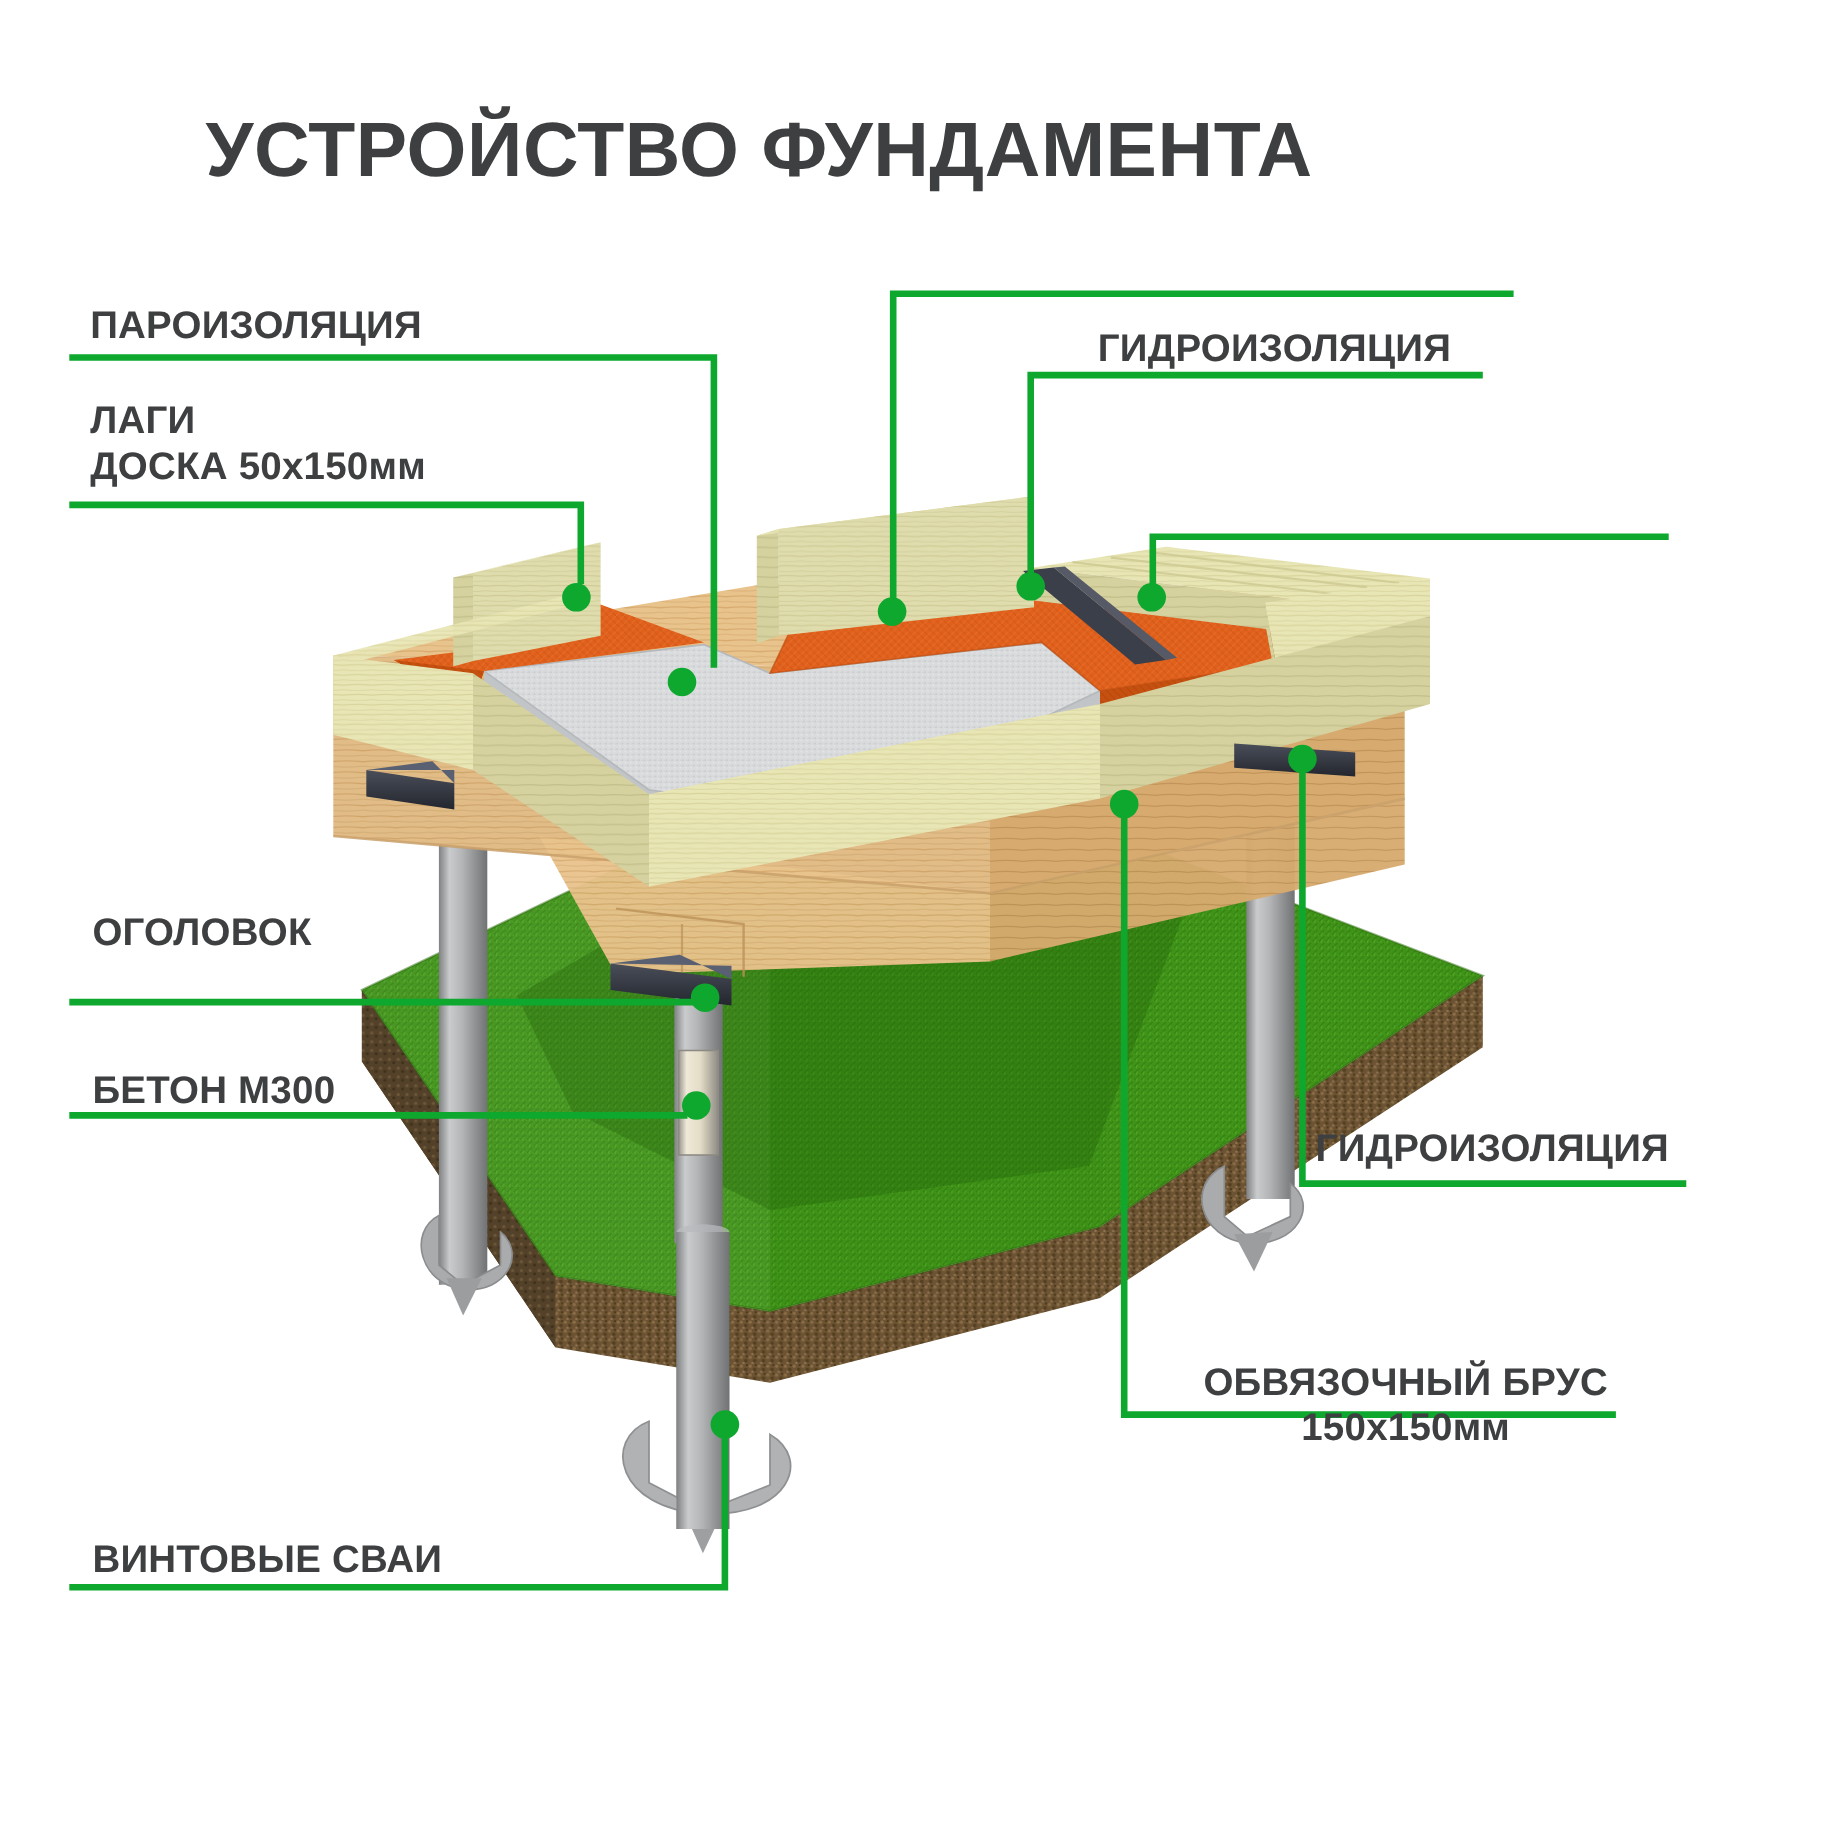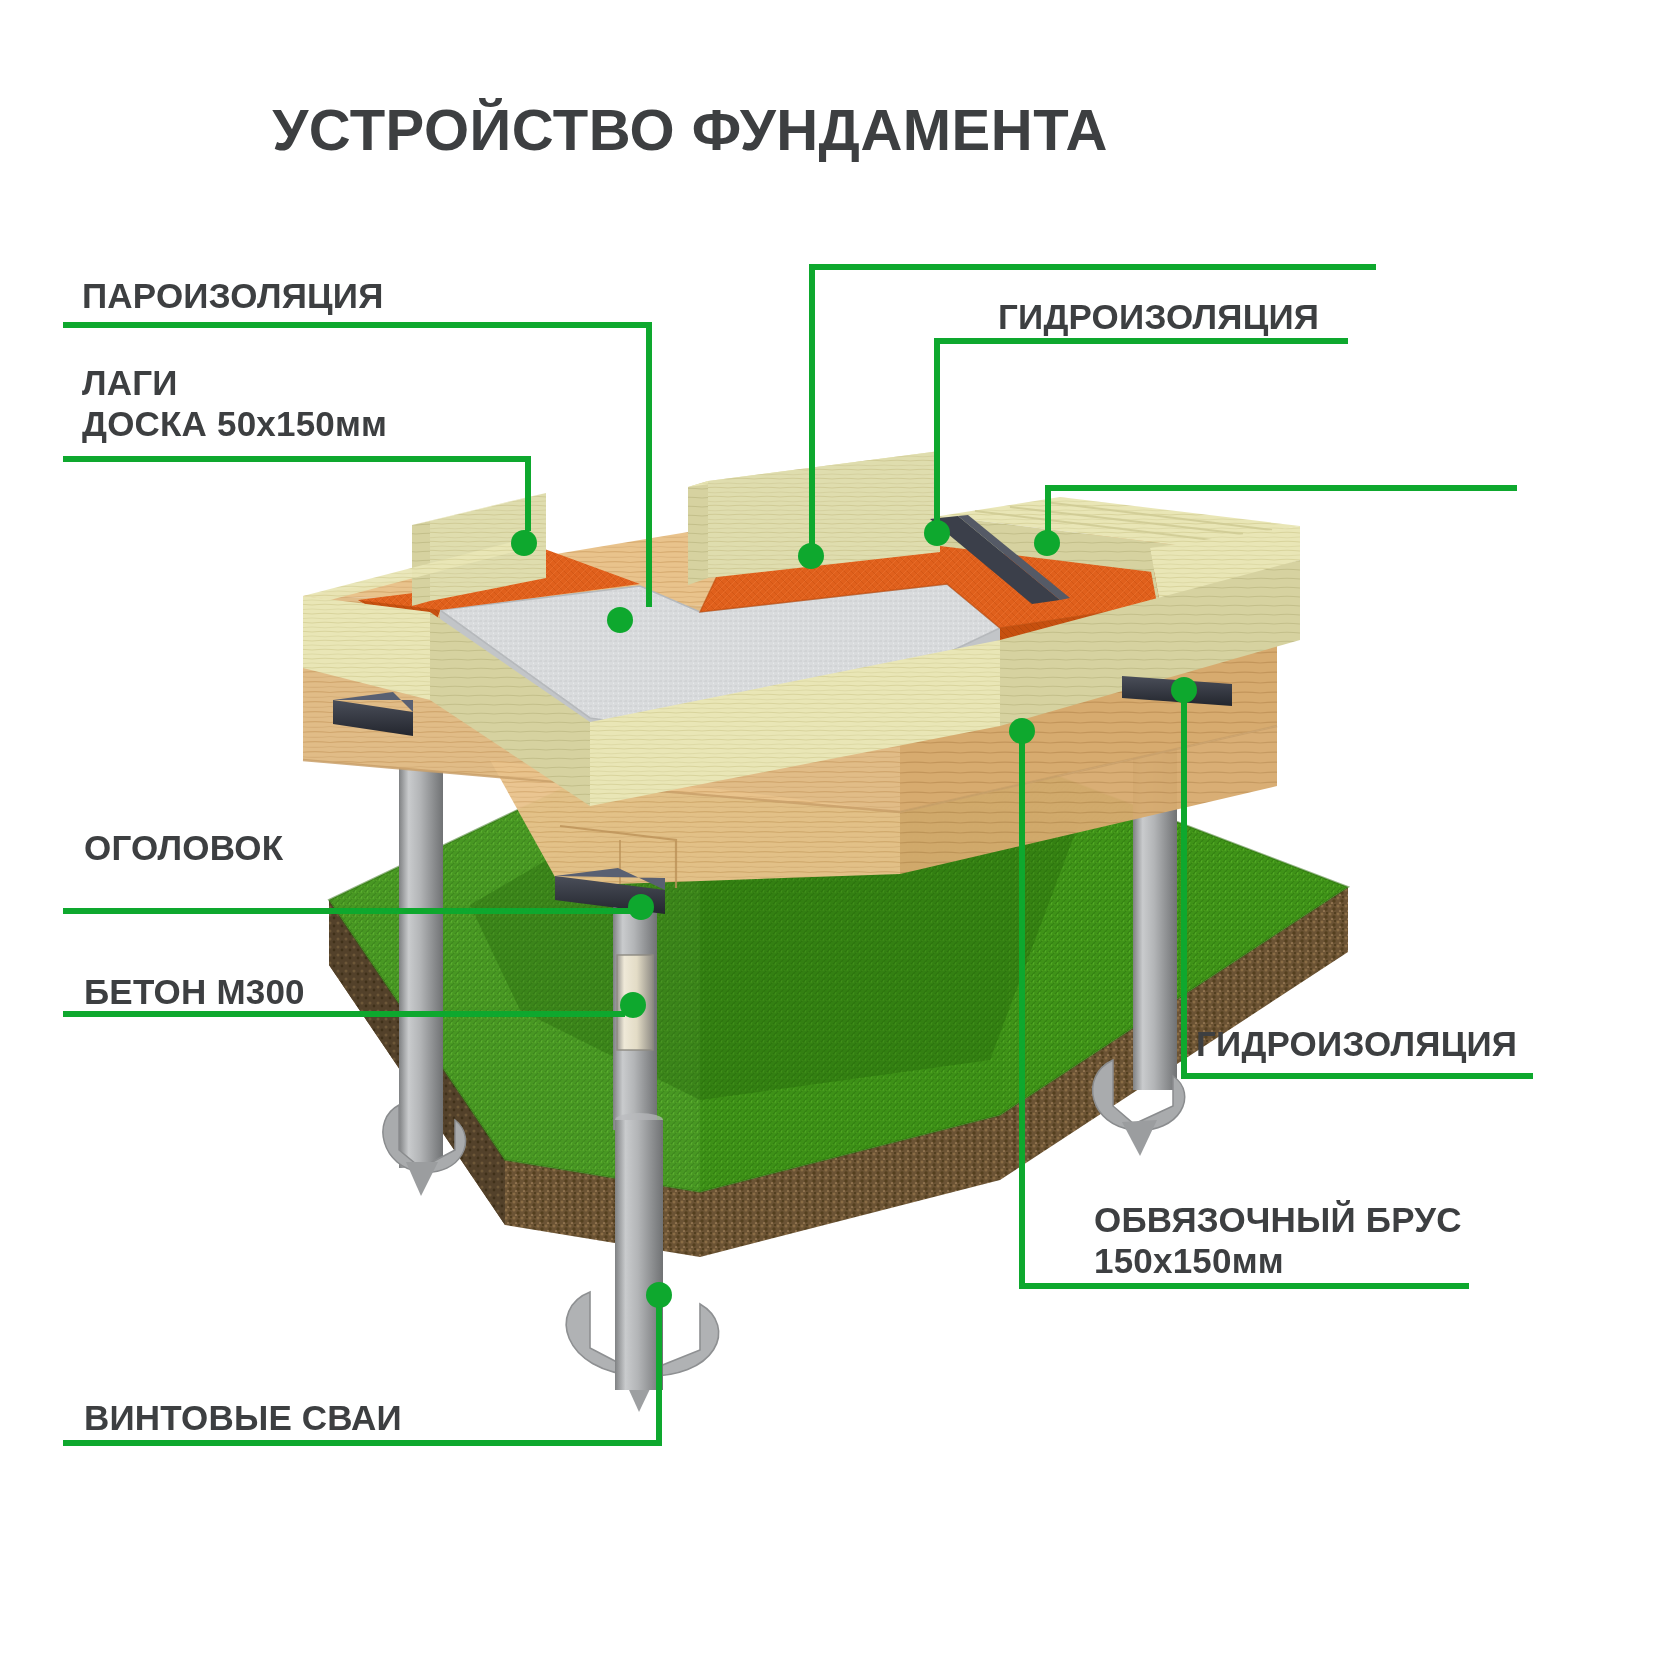--- a/index.html
+++ b/index.html
@@ -9,21 +9,21 @@
     font-family:"Liberation Sans","DejaVu Sans",sans-serif;
     overflow:hidden;
     position:relative;
   }
   #stage{position:relative;width:1680px;height:1680px;background:#fff;}
   #art{position:absolute;left:0;top:0;width:1680px;height:1680px;}
   #overlay{position:absolute;left:0;top:0;width:1680px;height:1680px;pointer-events:none;}
 
   .ttl{
     position:absolute;left:0;top:96px;width:1380px;text-align:center;
-    font-size:58px;font-weight:bold;color:#3d3f41;letter-spacing:.5px;
+    font-size:70px;font-weight:bold;color:#3d3f41;letter-spacing:.5px;
   }
 
   .lbl{
     position:absolute;
     font-size:35px;font-weight:bold;color:#3d3f41;
     line-height:1.17;
     white-space:pre-line;
     letter-spacing:.2px;
   }
   .lbl.l{text-align:left;}
@@ -293,17 +293,17 @@
 
   <div class="ttl">УСТРОЙСТВО ФУНДАМЕНТА</div>
 
   <div class="lbl l" style="left:82px;  top:276px;text-align:center;">ПАРОИЗОЛЯЦИЯ</div>
   <div class="lbl l" style="left:82px;  top:363px;">ЛАГИ
 ДОСКА 50х150мм</div>
   <div class="lbl l" style="left:998px; top:297px;">ГИДРОИЗОЛЯЦИЯ</div>
   <div class="lbl l" style="left:84px;  top:828px;">ОГОЛОВОК</div>
   <div class="lbl l" style="left:84px;  top:972px;">БЕТОН М300</div>
   <div class="lbl l" style="left:1196px;top:1024px;">ГИДРОИЗОЛЯЦИЯ</div>
-  <div class="lbl l" style="left:1094px;top:1200px;">ОБВЯЗОЧНЫЙ БРУС
+  <div class="lbl l" style="left:1094px;top:1237px;text-align:center;">ОБВЯЗОЧНЫЙ БРУС
 150х150мм</div>
   <div class="lbl l" style="left:84px;  top:1398px;">ВИНТОВЫЕ СВАИ</div>
 
 </div>
 
 </body></html>

